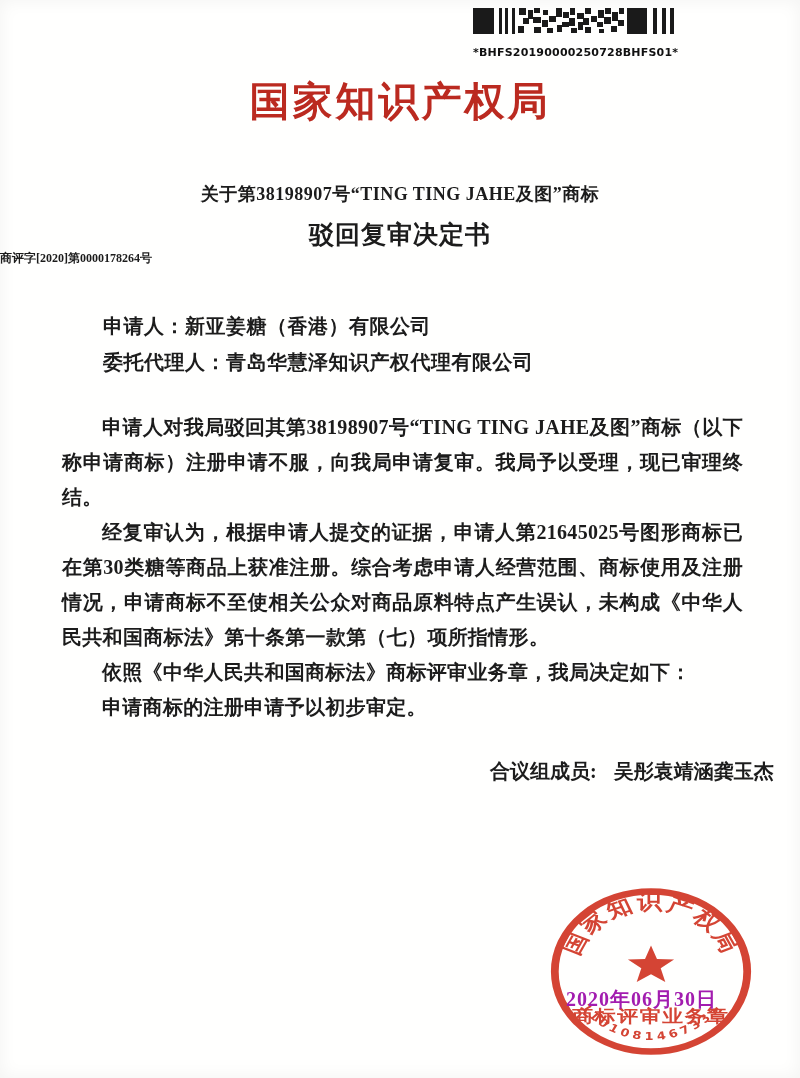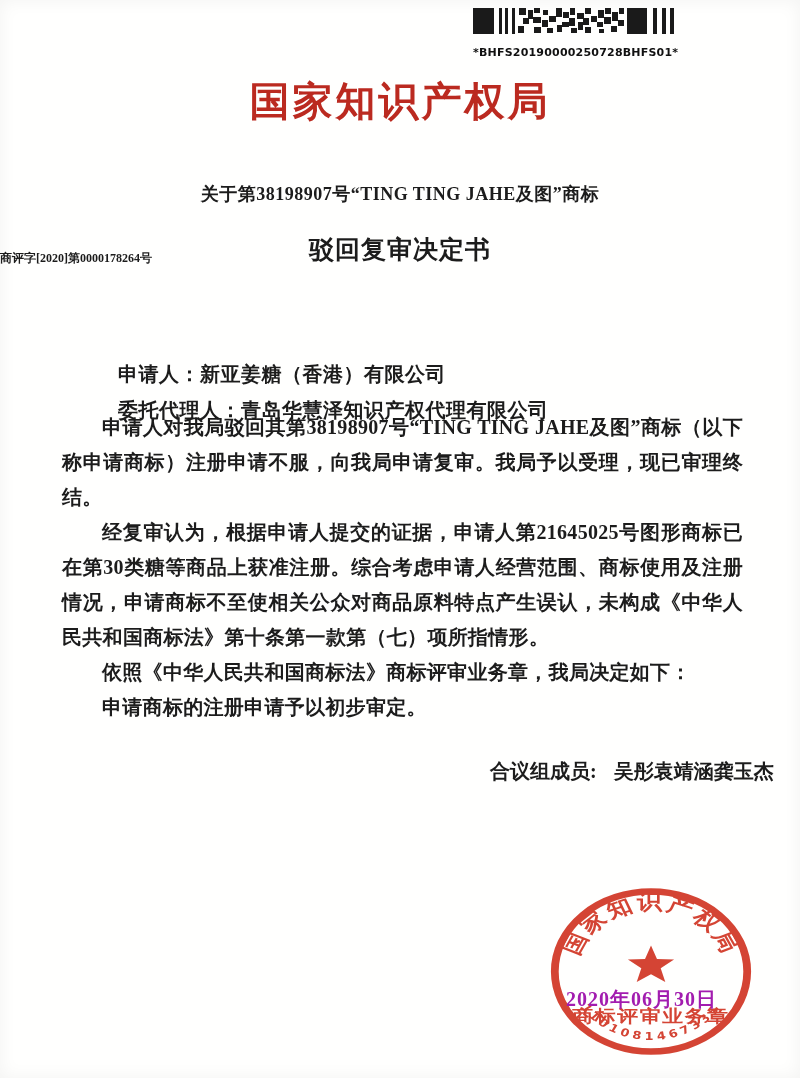--- a/index.html
+++ b/index.html
@@ -31,33 +31,32 @@
     color:#bb2a20;
   }
 
   
   .doc-title-1{
     position:absolute;top:182px;left:0;width:100%;text-align:center;
     font-size:18px;font-weight:600;letter-spacing:0.5px;
   }
   .doc-title-2{
     position:absolute;top:218px;left:0;width:100%;text-align:center;
-    font-size:25px;font-weight:600;letter-spacing:1px;margin-top:15px;
+    font-size:25px;font-weight:600;letter-spacing:1px;
   }
   .case-number{
     position:absolute;top:250px;left:0;width:708px;
     font-size:12px;font-weight:600;
   }
 
   
   .parties{
-    position:absolute;left:118px;top:308px;
+    position:absolute;left:103px;top:308px;
     font-size:20px;font-weight:600;line-height:36px;
     letter-spacing:0.5px;
-    margin-top:48px;
   }
 
   
   .body-text{
     position:absolute;left:62px;top:410px;width:681px;
     font-size:20px;line-height:35px;text-align:justify;
     letter-spacing:0.3px;
     font-weight:bold;
   }
   .body-text p{margin:0;text-indent:2em;}

